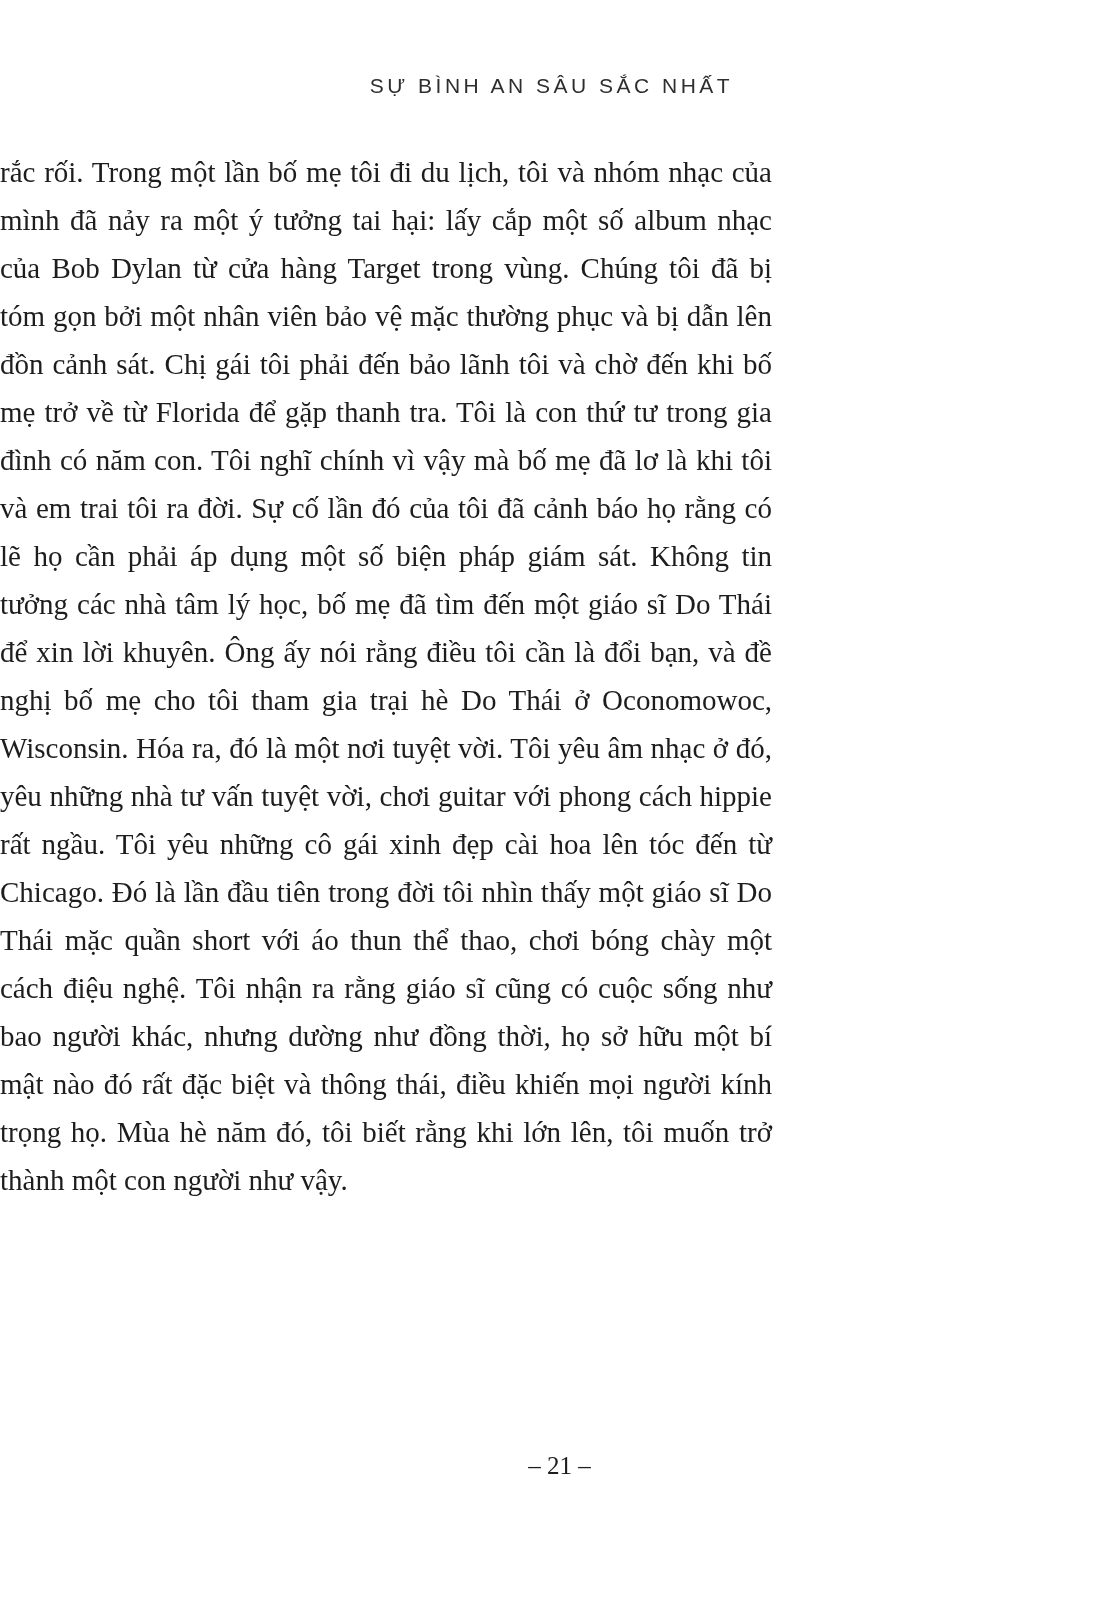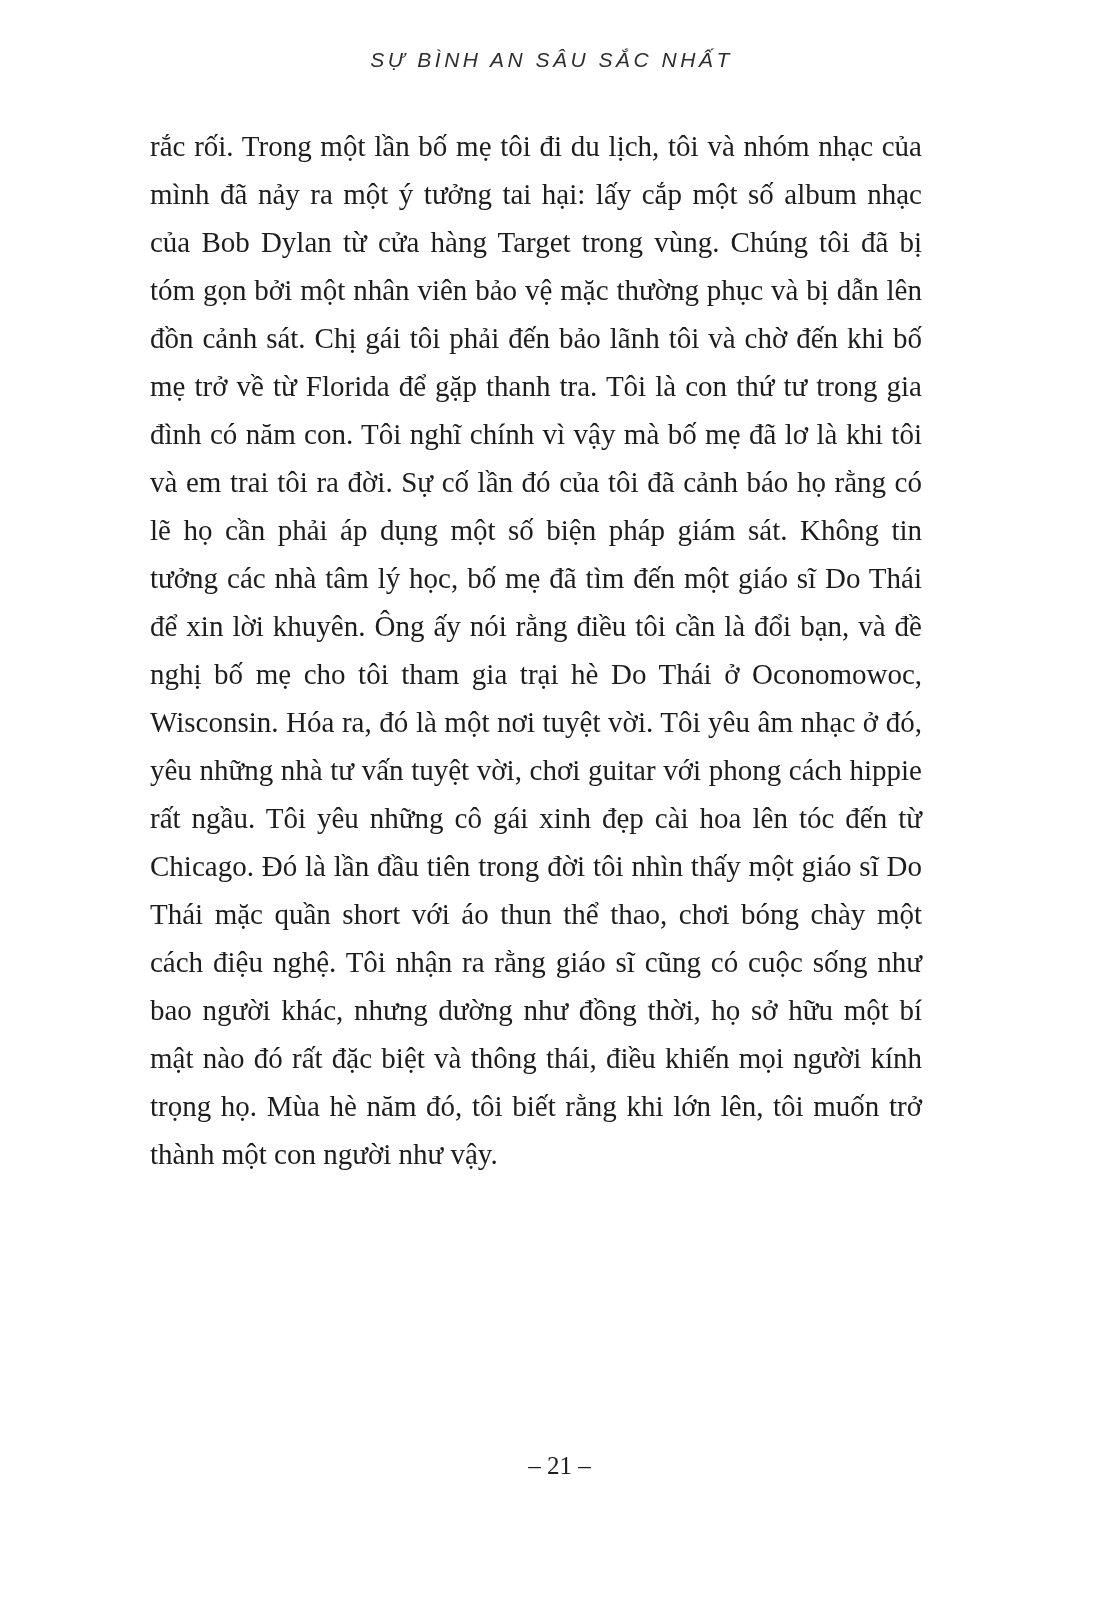--- a/index.html
+++ b/index.html
@@ -15,31 +15,29 @@
       position: relative;
       overflow: hidden;
     }
     .page {
       position: relative;
       width: 1103px;
       height: 1615px;
       box-sizing: border-box;
     }
     .running-header {
-      padding-top: 48px;
+      padding-top: 74px;
       text-align: center;
       font-family: "Liberation Sans", sans-serif;
       font-size: 21px;
       letter-spacing: 3.5px;
       color: #2e2e2e;
       font-weight: 400;
-      font-style: italic;
     }
     .text-block {
-      margin-left: 150px;
       width: 772px;
       margin-top: 50px;
       font-size: 29px;
       line-height: 48px;
       text-align: justify;
       color: #1d1d1d;
     }
     .text-block p {
       margin: 0;
     }

